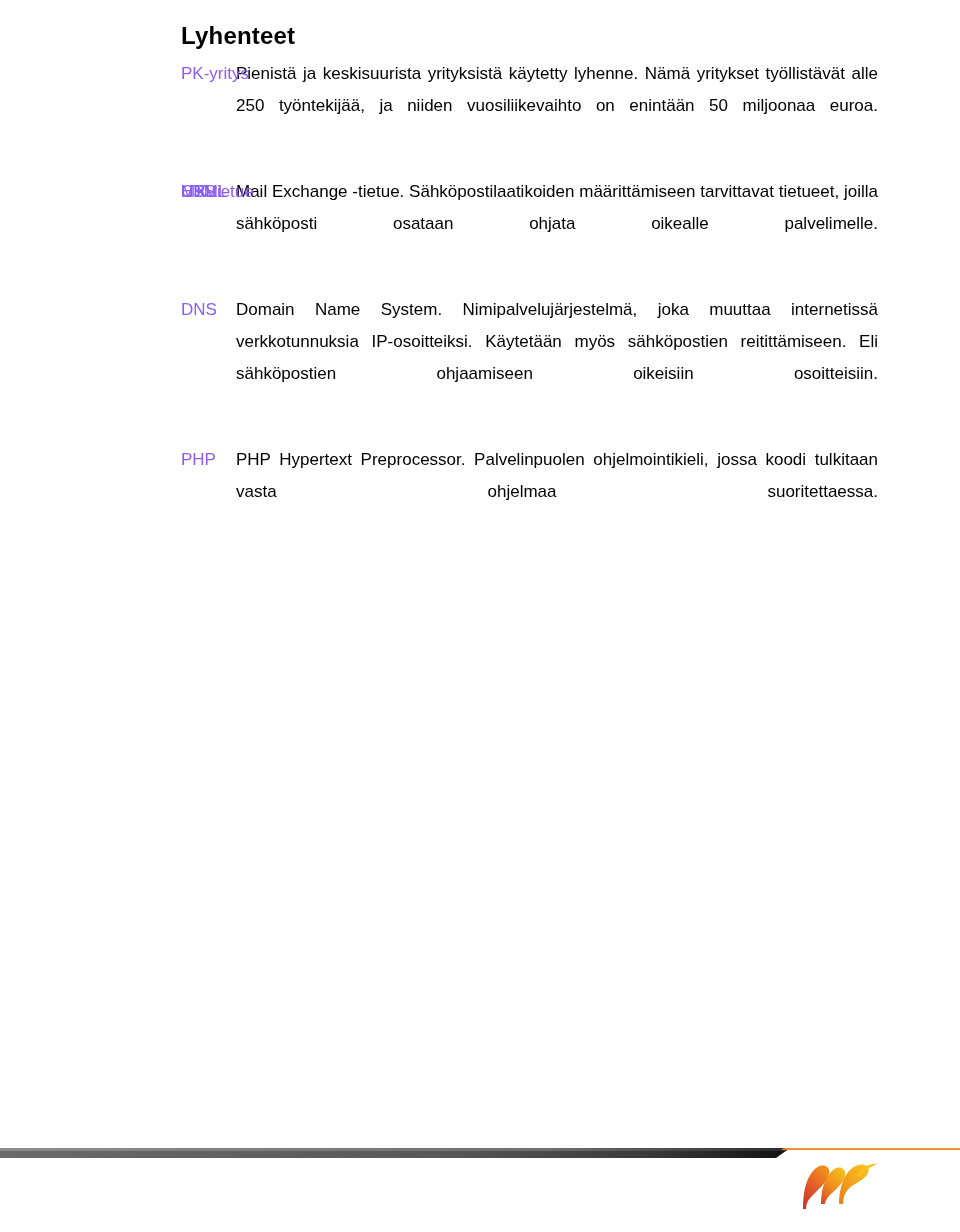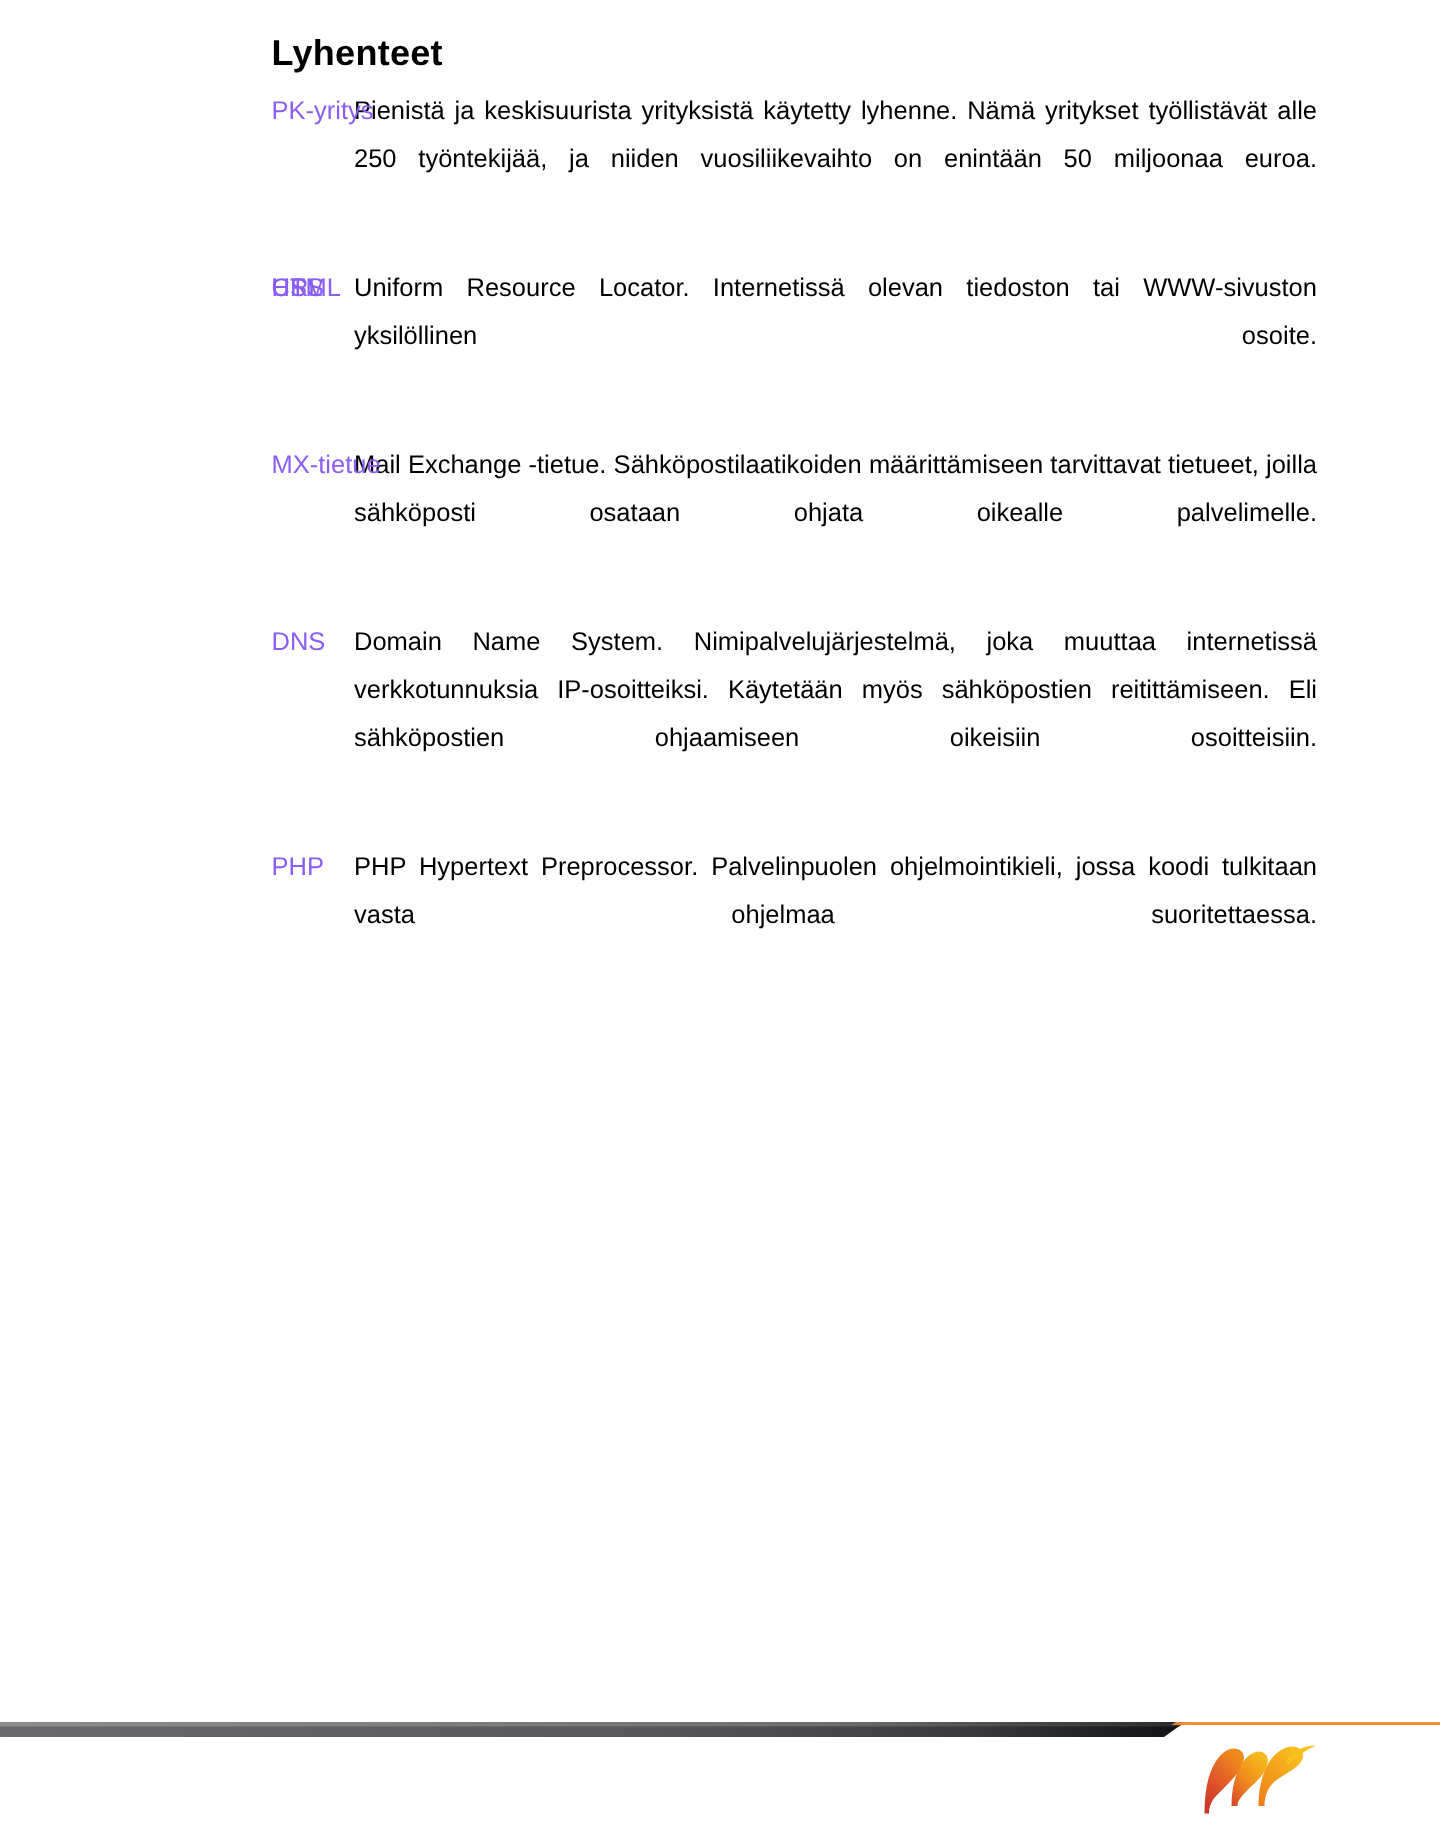--- a/index.html
+++ b/index.html
@@ -132,21 +132,20 @@
     <div class="entry">
       <div class="entry-term">HTML</div>
     </div>
 
     <div class="entry">
       <div class="entry-term">CSS</div>
     </div>
 
     <div class="entry">
       <div class="entry-term">URL</div>
-      <div class="entry-def">Uniform Resource Locator. Internetissä olevan tiedoston tai WWW-sivuston yksilöllinen osoite.</div>
     </div>
 
     <div class="entry">
       <div class="entry-term">MX-tietue</div>
       <div class="entry-def">Mail Exchange -tietue. Sähköpostilaatikoiden määrittämiseen tarvittavat tietueet, joilla sähköposti osataan ohjata oikealle palvelimelle.</div>
     </div>
 
     <div class="entry">
       <div class="entry-term">DNS</div>
       <div class="entry-def">Domain Name System. Nimipalvelujärjestelmä, joka muuttaa internetissä verkkotunnuksia IP-osoitteiksi. Käytetään myös sähköpostien reitittämiseen. Eli sähköpostien ohjaamiseen oikeisiin osoitteisiin.</div>

